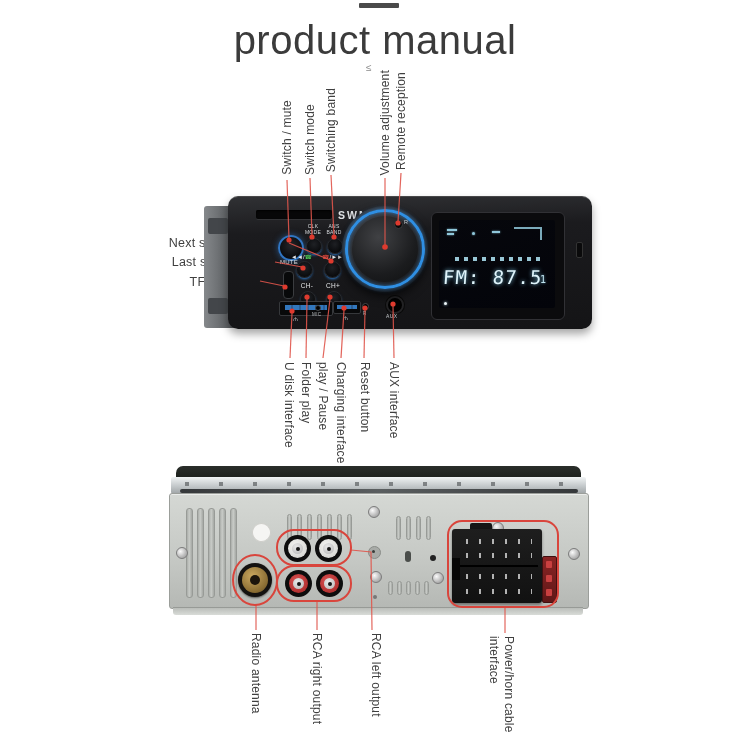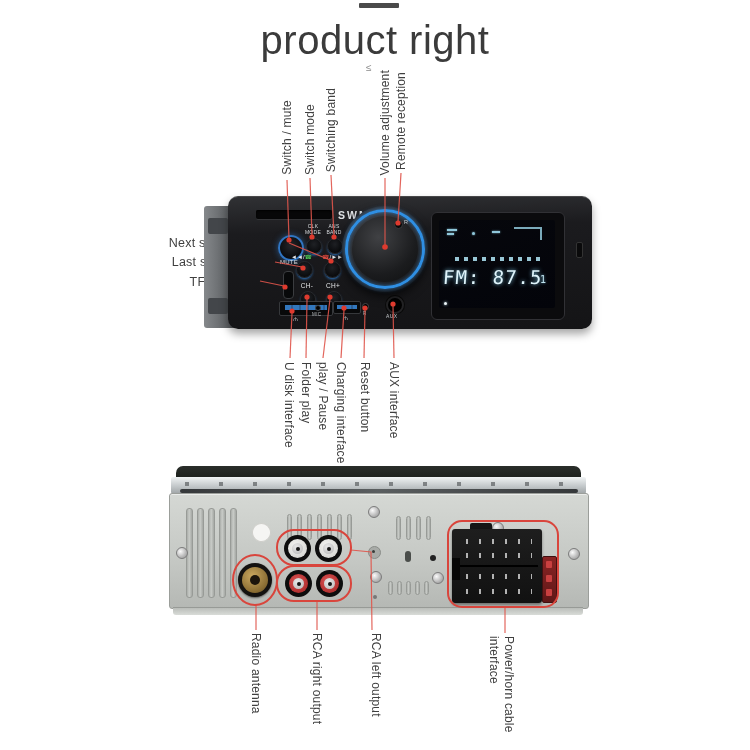--- a/index.html
+++ b/index.html
@@ -66,21 +66,21 @@
   .pinrow{position:absolute;height:5px;background:repeating-linear-gradient(90deg,#cfcfcf 0 2px,rgba(0,0,0,0) 2px 13px);opacity:.85;}
   .conn-div{position:absolute;left:4px;top:36px;width:82px;height:2px;background:#000;}
   .fuse{left:542px;top:556px;width:13px;height:45px;background:linear-gradient(180deg,#8a2424,#5f1717);border-radius:2px;border:1px solid #3f1010;}
   .fuse-mark{position:absolute;left:3px;width:6px;height:7px;background:#c94040;border-radius:1px;}
   svg.overlay{left:0;top:0;pointer-events:none;}
 </style>
 </head>
 <body>
 
 <div class="abs title-bar"></div>
-<div class="abs title">product right</div>
+<div class="abs title">product manual</div>
 <div class="abs watermark">≤</div>
 
 <div class="abs lab vup" style="left:280px;bottom:575px;">Switch / mute</div>
 <div class="abs lab vup" style="left:303px;bottom:575px;">Switch mode</div>
 <div class="abs lab vup" style="left:324px;bottom:578px;">Switching band</div>
 <div class="abs lab vup" style="left:378px;bottom:575px;">Volume adjustment</div>
 <div class="abs lab vup" style="left:394px;bottom:580px;">Remote reception</div>
 
 <div class="abs lab hlab" style="right:463px;top:236px;">Next song / rejection</div>
 <div class="abs lab hlab" style="right:477px;top:255px;">Last song/answer</div>

